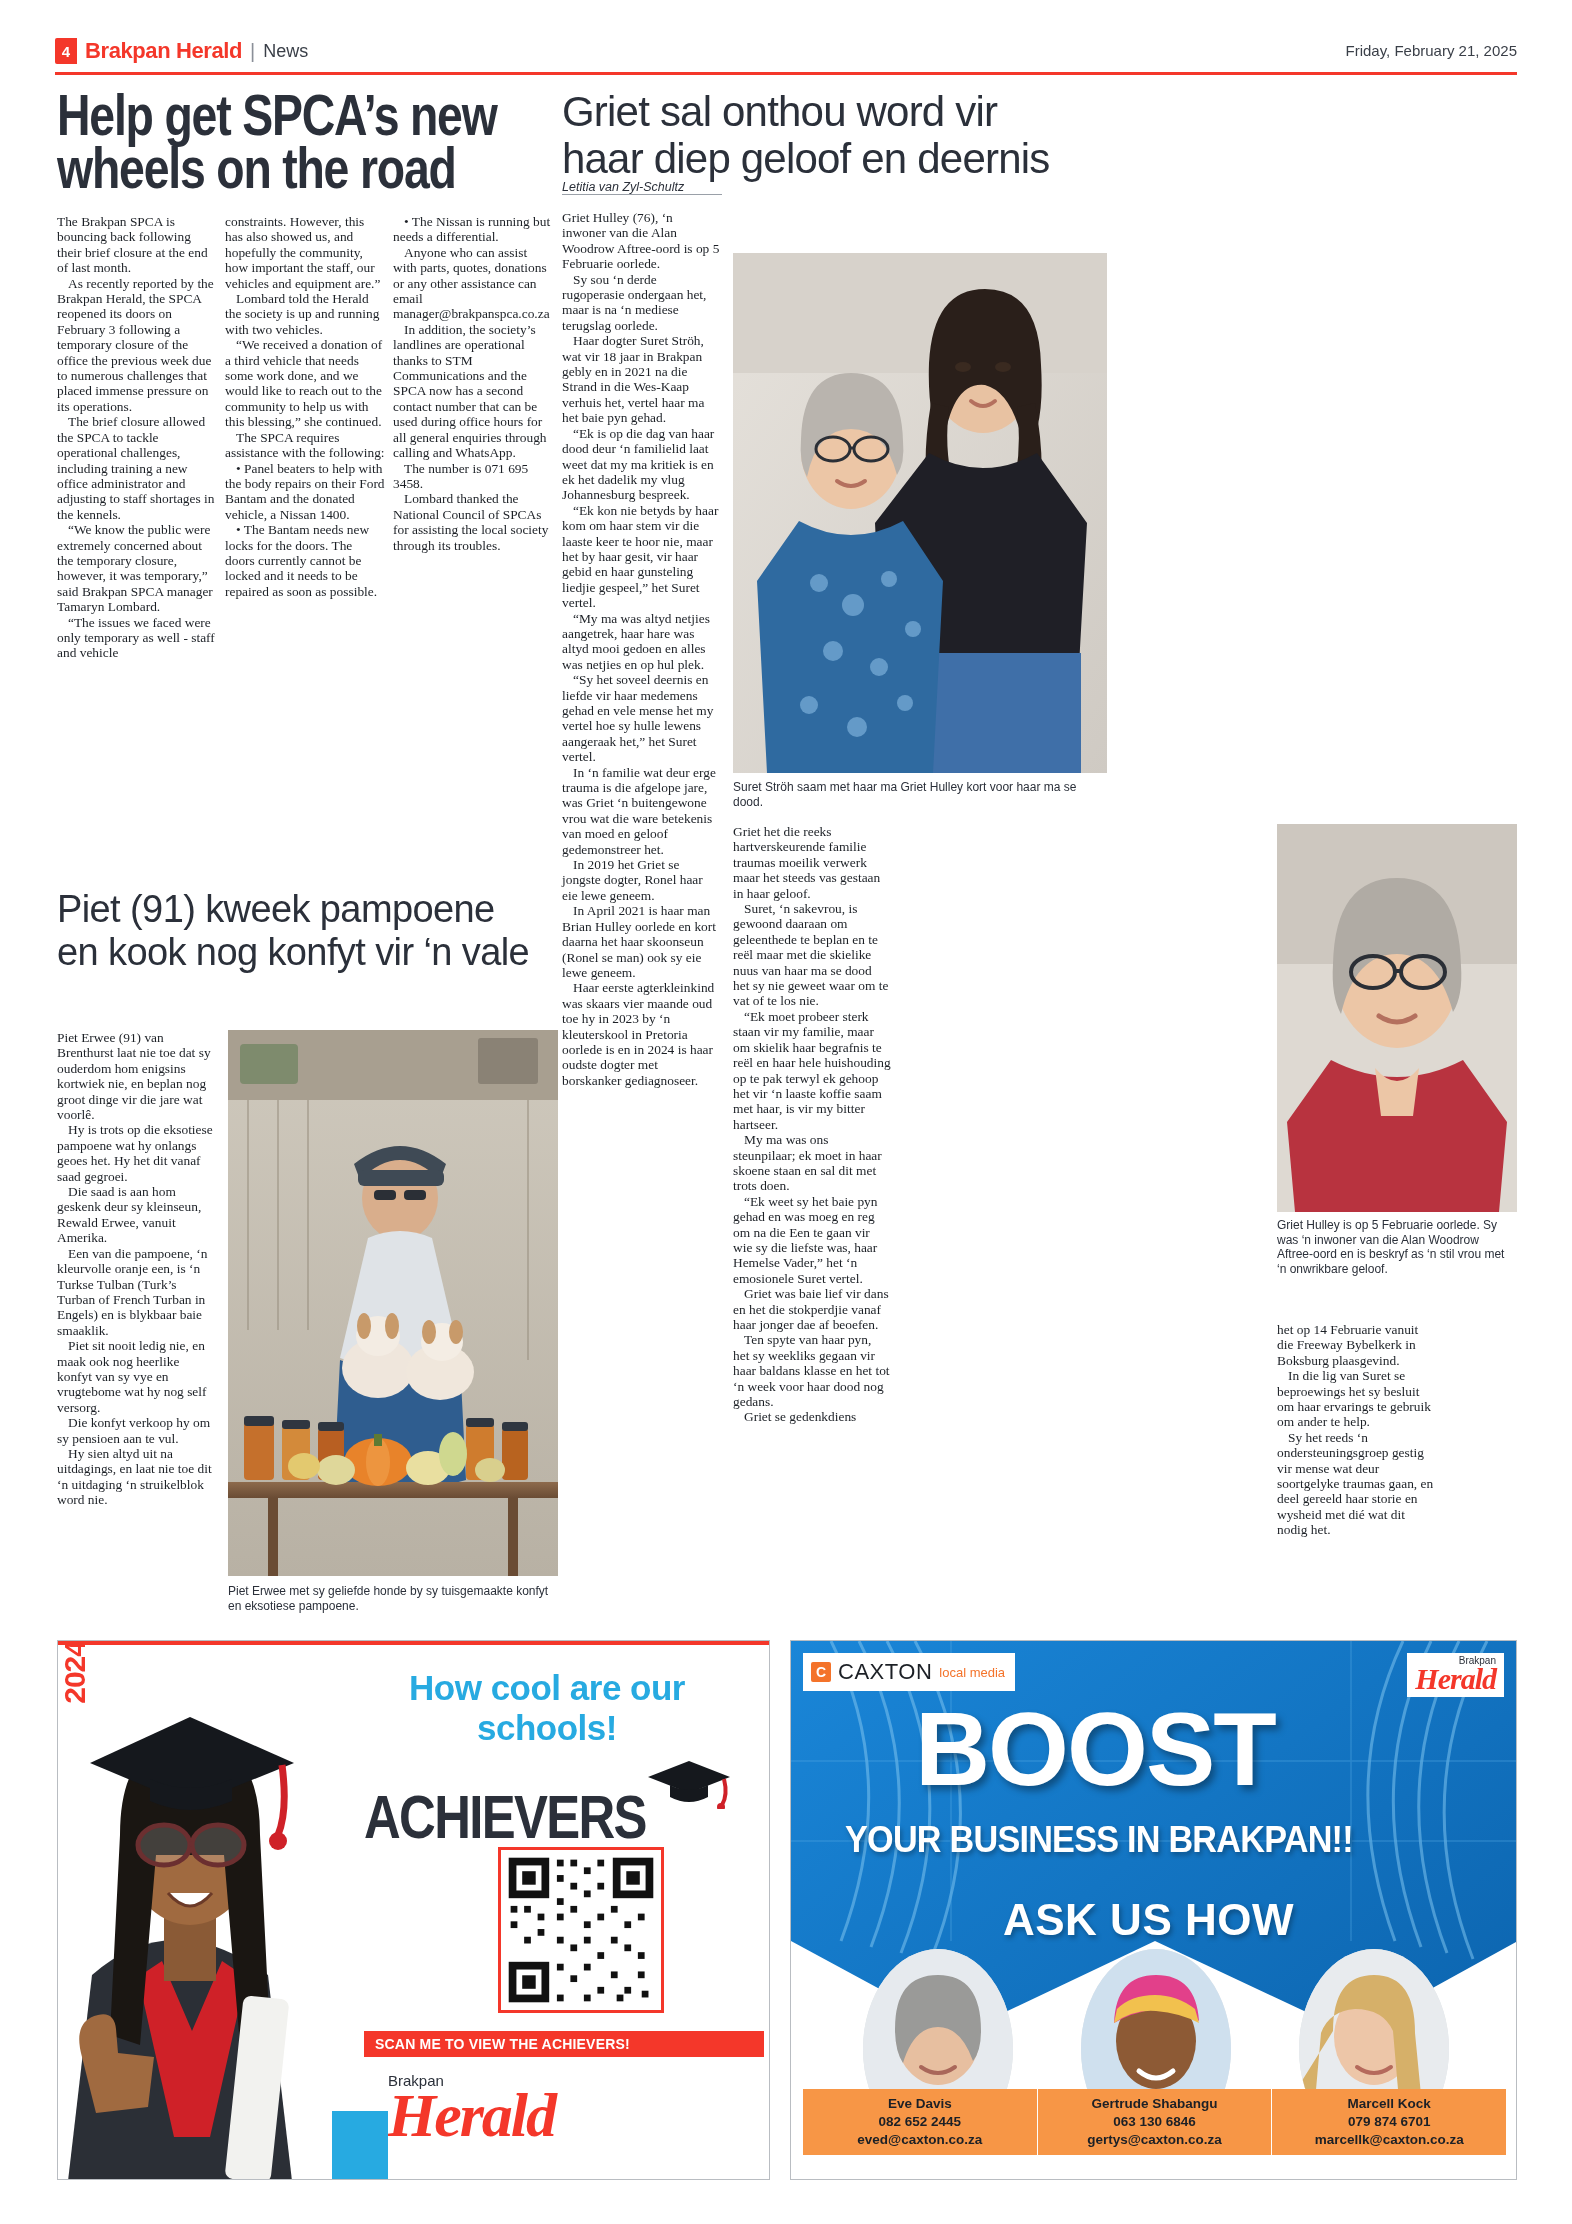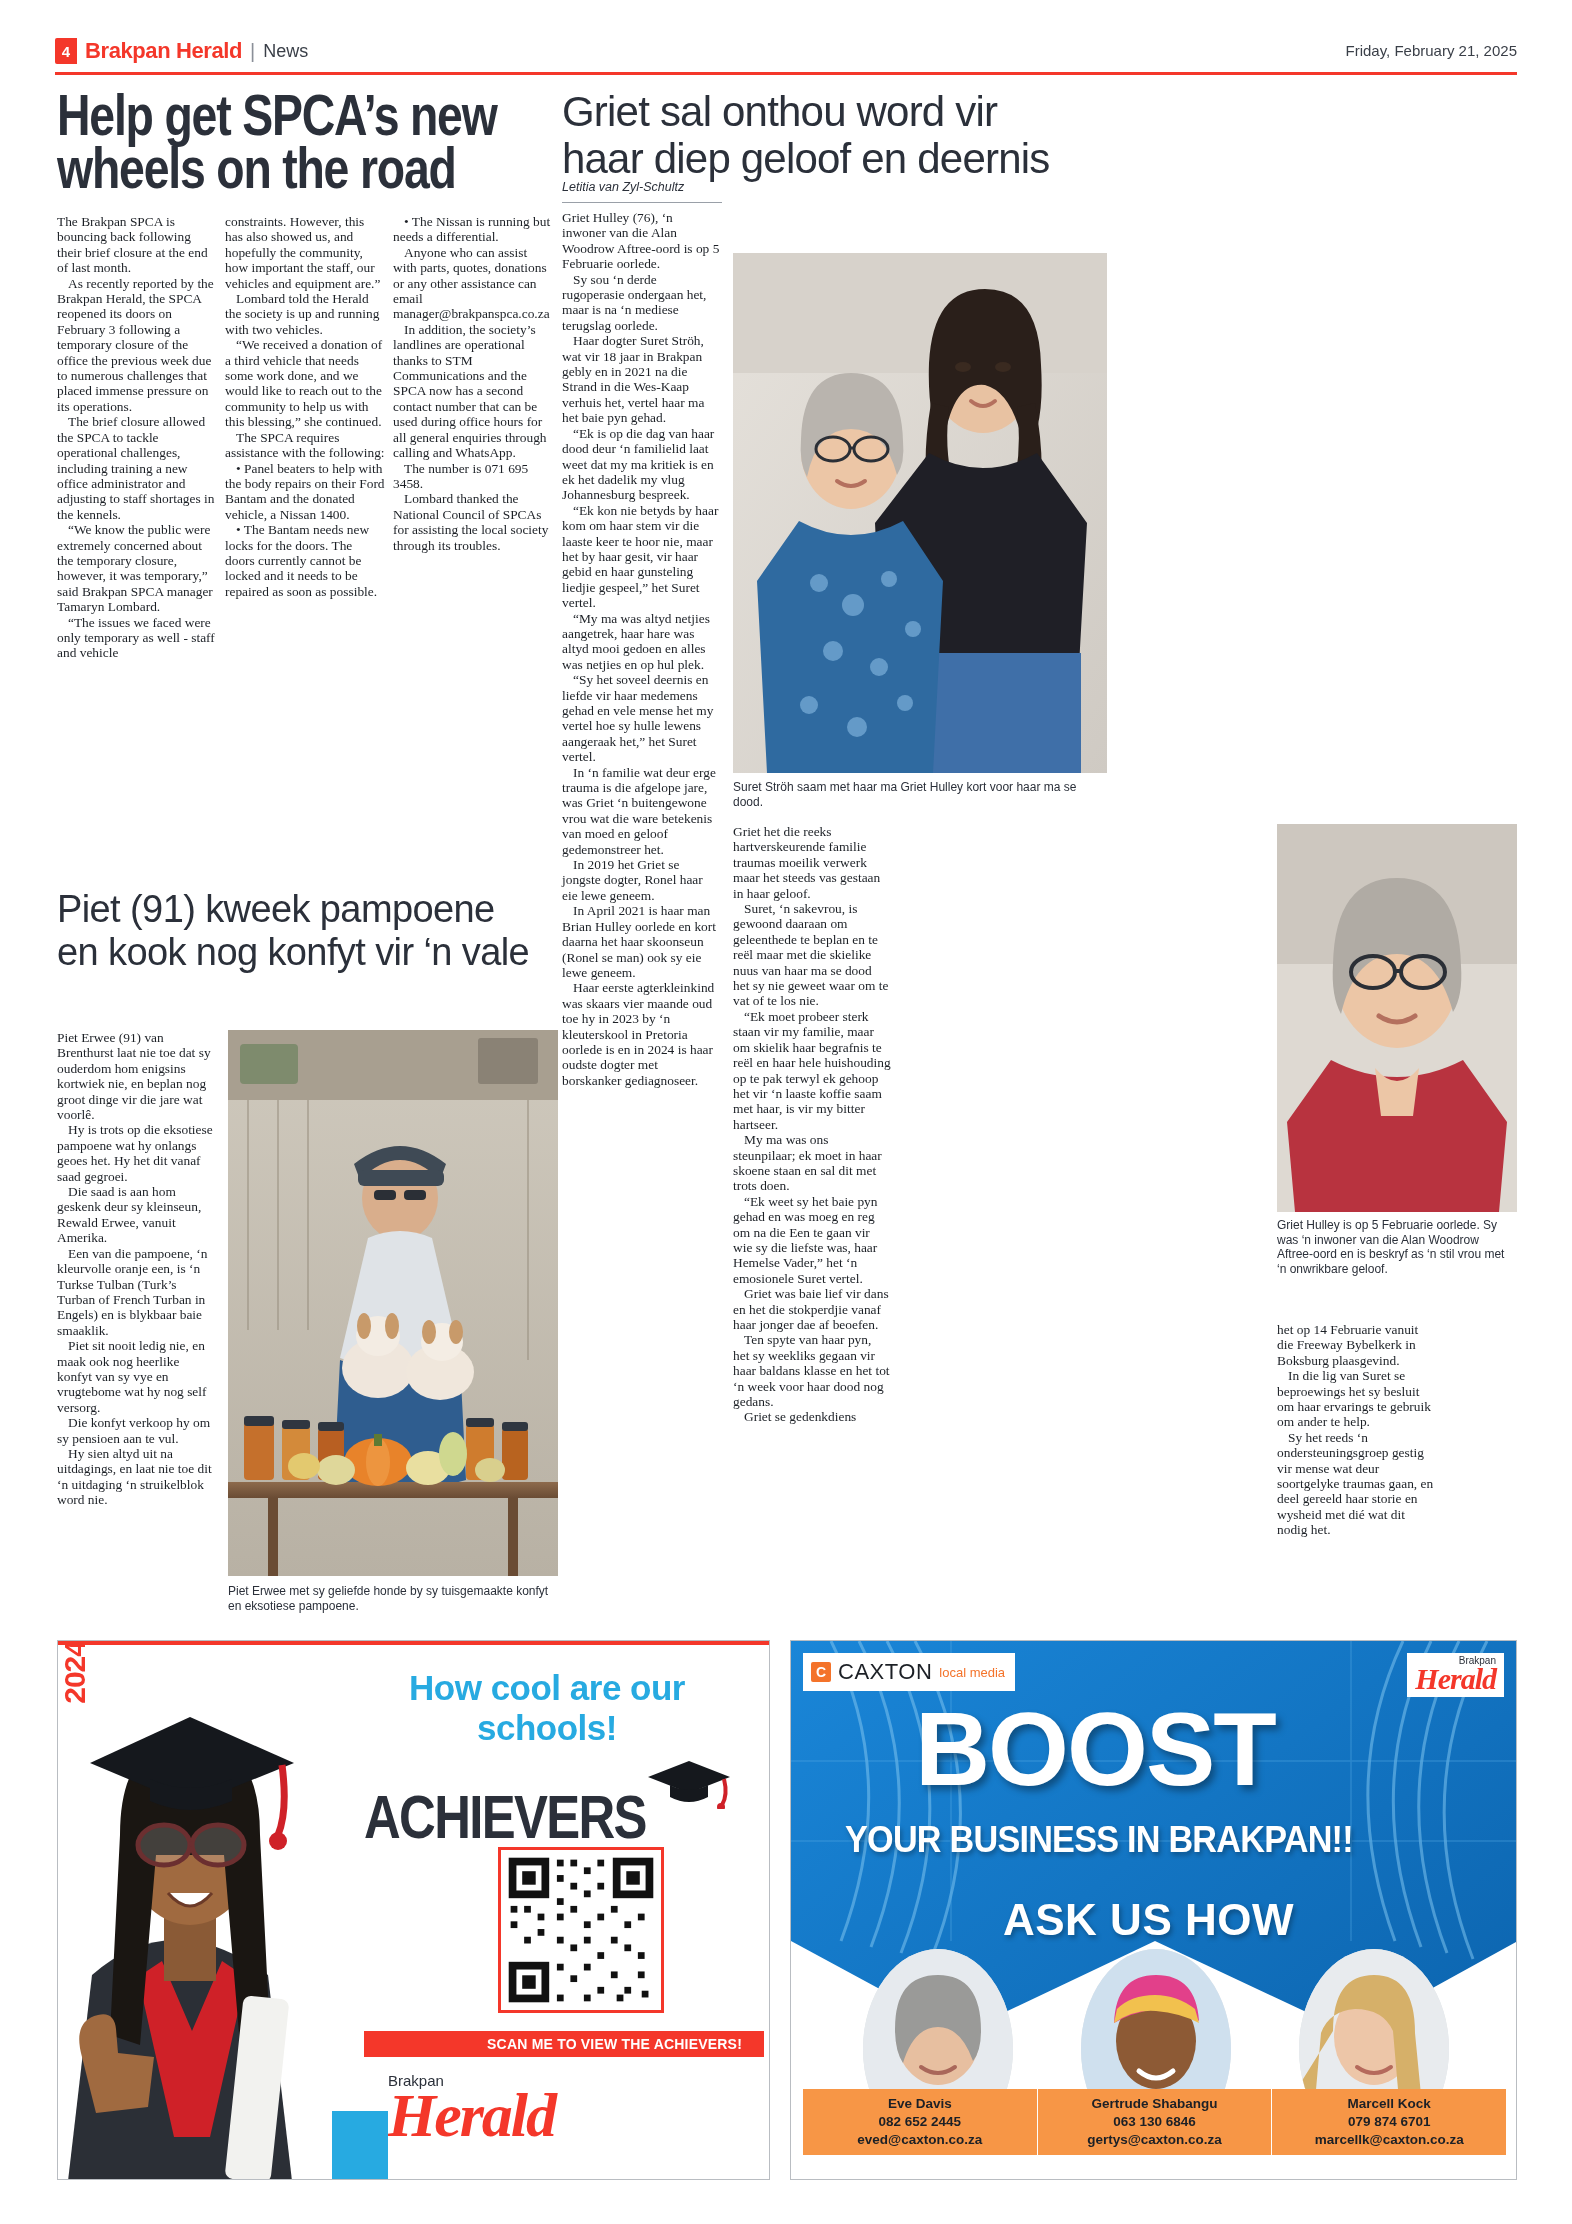--- a/index.html
+++ b/index.html
@@ -51,21 +51,21 @@
   }
   .hl-mid {
     font-family:"Liberation Sans", sans-serif;
     font-weight:normal; color:#2b303a;
     font-size:38px; line-height:1.14; letter-spacing:-0.6px;
     white-space:pre-line;
   }
 
   .byline {
     font-family:"Liberation Sans", sans-serif; font-size:12.5px;
-    font-style:italic; color:#2b303a; padding-bottom:8px;
+    font-style:italic; color:#2b303a; padding-bottom:0;
     border-bottom:1px solid #9aa0a8;
   }
 
   
   .col {
     position:absolute;
     font-family:"Liberation Serif", serif;
     font-size:13.4px; line-height:15.4px; color:#1c2026;
     text-align:left;
   }
@@ -103,21 +103,21 @@
     font-size:30px; writing-mode:vertical-rl; transform:rotate(180deg);
     letter-spacing:-1px;
   }
   .ach-results {
     font-family:"Liberation Sans", sans-serif; font-weight:bold; color:#f4372a;
     font-size:24px; writing-mode:vertical-rl; letter-spacing:-0.5px;
   }
   .scanme {
     position:absolute; background:#f4372a; color:#fff;
     font-family:"Liberation Sans", sans-serif; font-weight:bold; font-size:14px;
-    text-align:right; padding:5px 22px; letter-spacing:0.2px;
+    text-align:left; padding:5px 11px; letter-spacing:0.2px;
   }
   .qr { position:absolute; background:#fff; border:3px solid #f4372a; }
 
   .logo-brak {
     font-family:"Liberation Sans", sans-serif; font-size:15px; color:#2b303a; font-weight:normal;
     line-height:15px;
   }
   .logo-herald {
     font-family:"Liberation Serif", serif; font-weight:bold; font-style:italic;
     color:#f4372a; font-size:62px; line-height:54px; letter-spacing:-2px;

